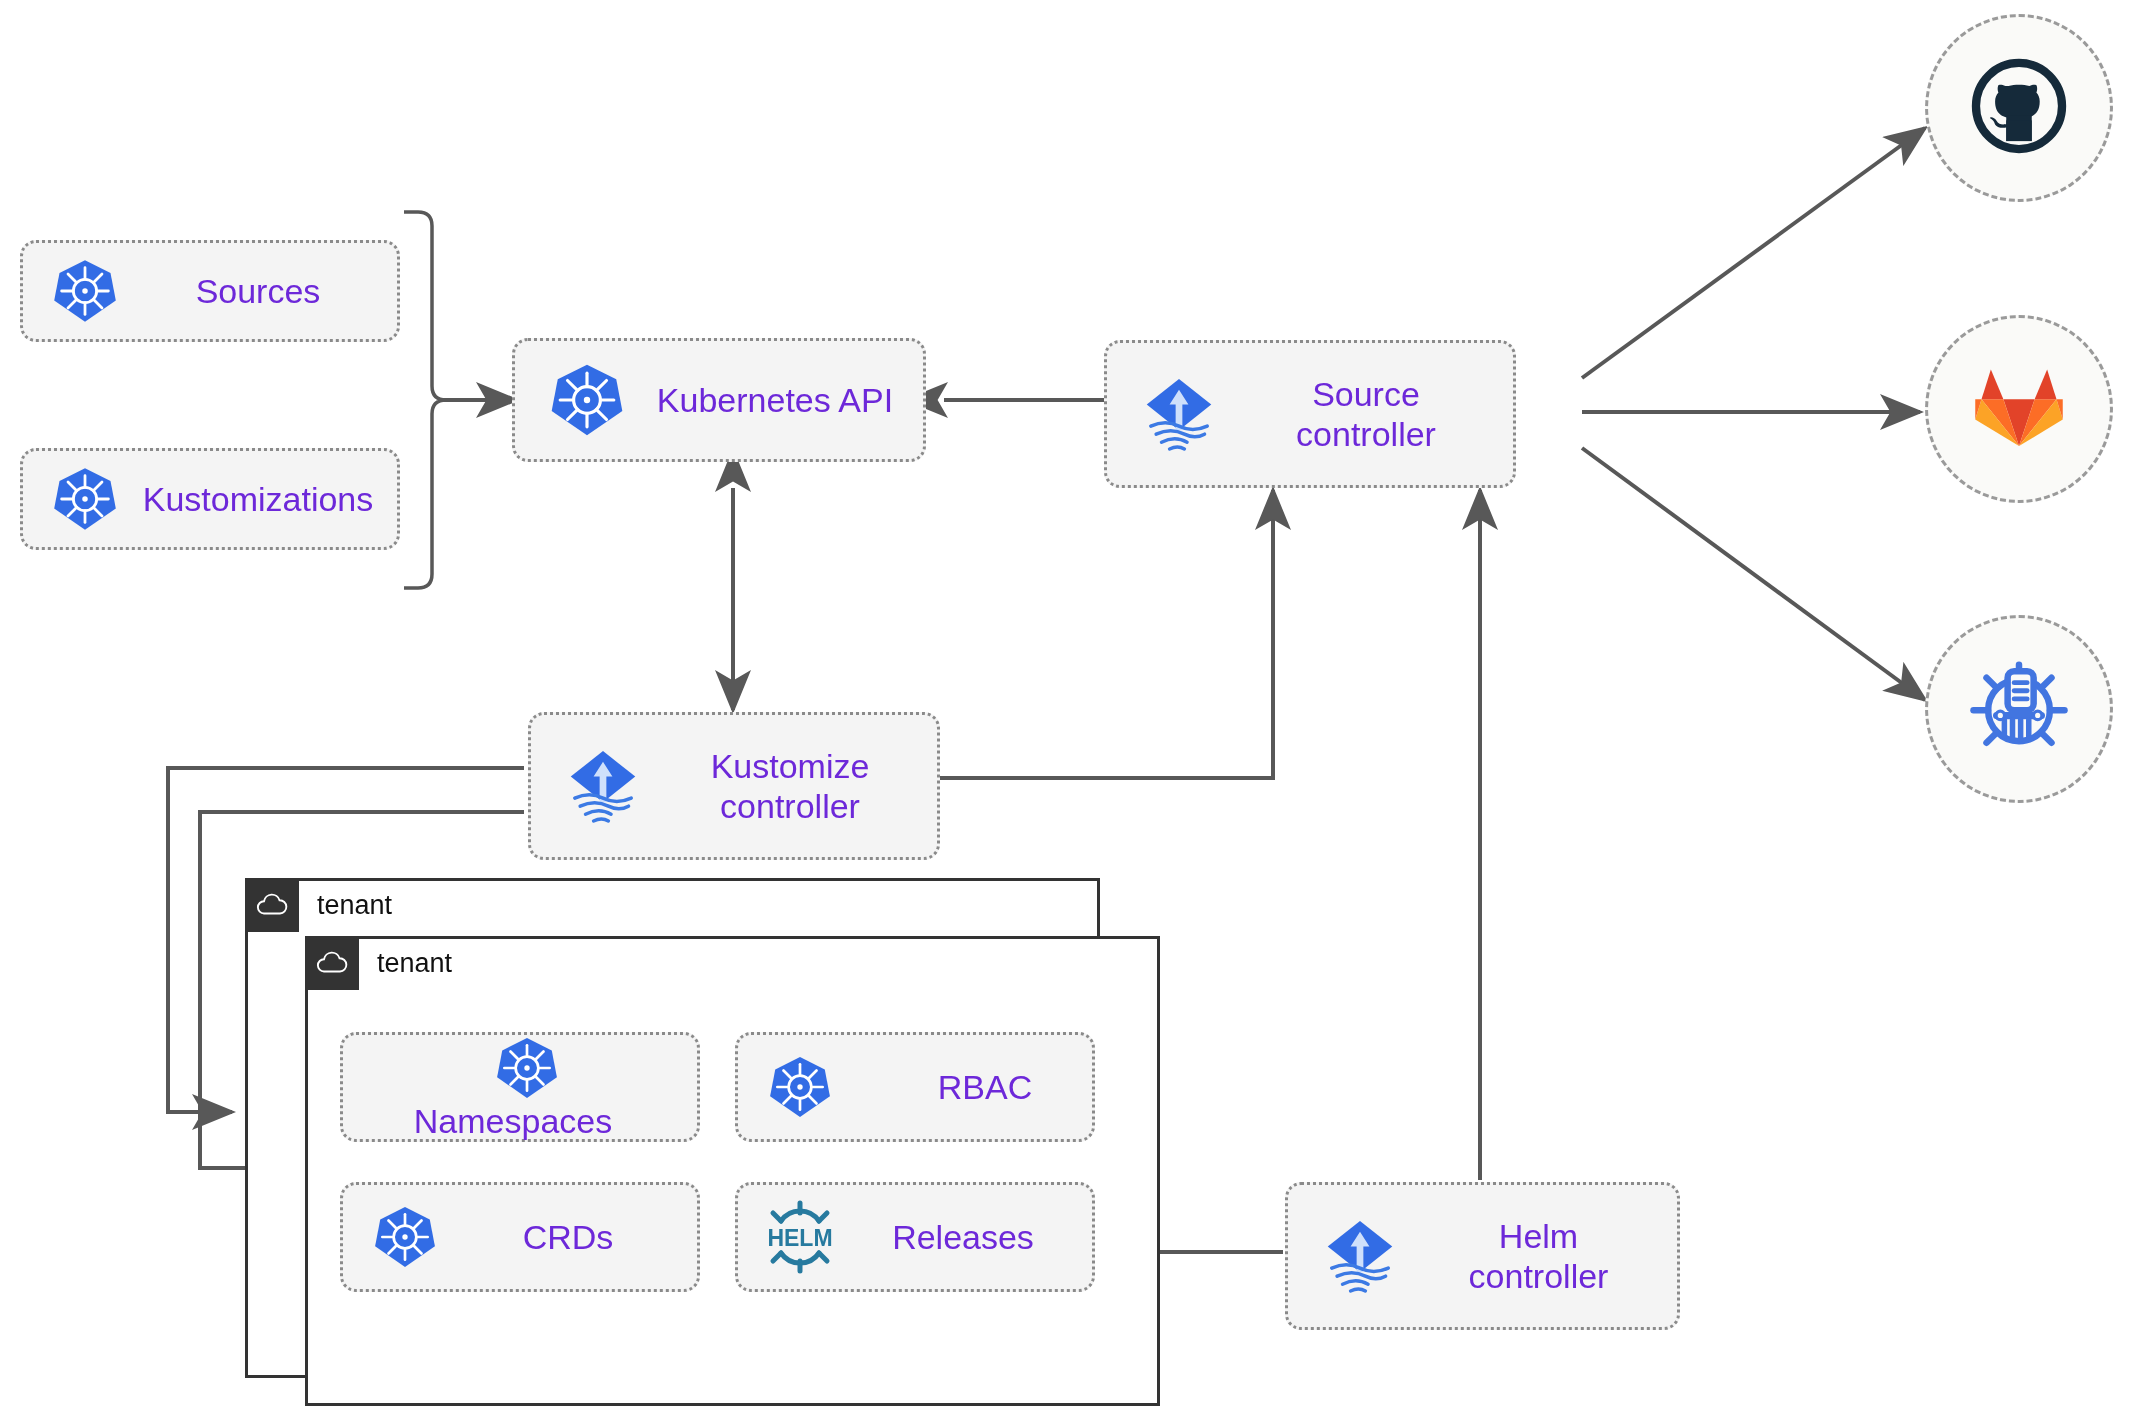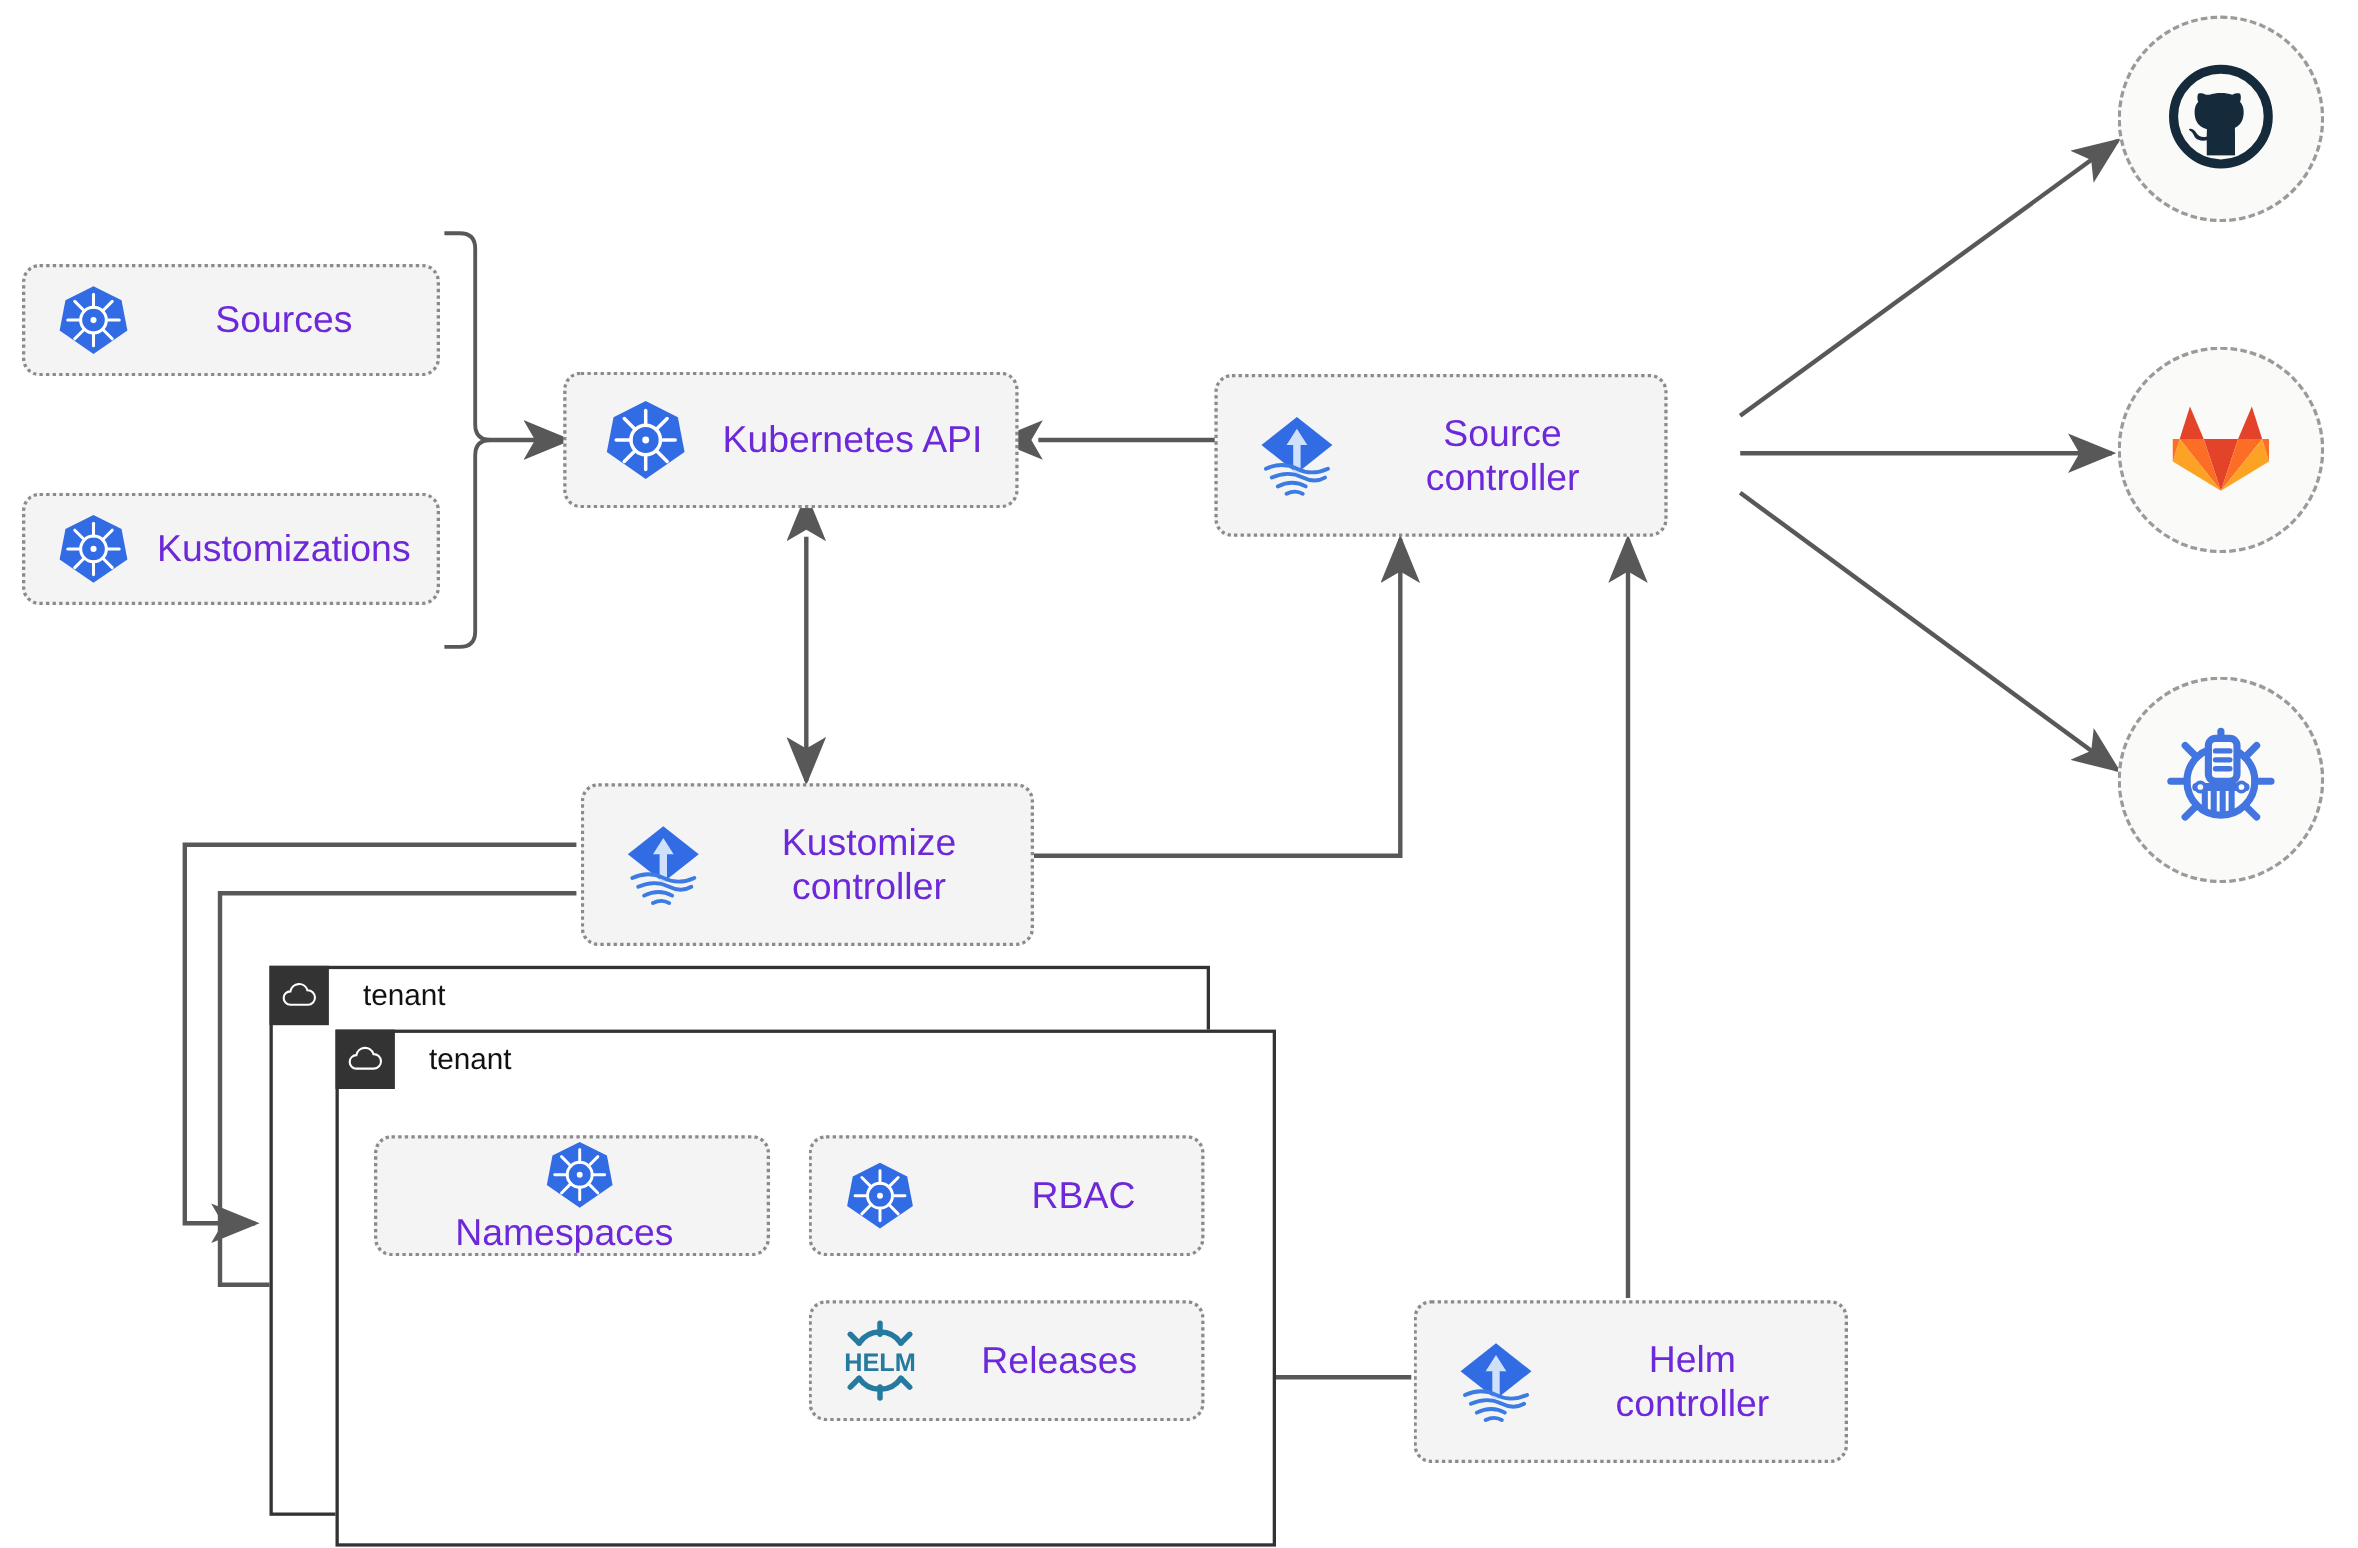--- a/index.html
+++ b/index.html
@@ -90,21 +90,21 @@
     height: 54px;
     background: #333333;
     display: flex;
     align-items: center;
     justify-content: center;
     flex: 0 0 auto;
   }
   .tenant-name {
     font-size: 27px;
     color: #111111;
-    margin-left: 31px;
+    margin-left: 18px;
     white-space: nowrap;
   }
 </style>
 </head>
 <body>
 
 <div id="canvas">
 
   <svg id="edges" viewBox="0 0 2144 1407" xmlns="http://www.w3.org/2000/svg">
     <defs>
@@ -391,20 +391,40 @@
           <path d="M24.2 24.2 L16 16"></path>
             <path d="M39.8 39.8 L48 48"></path>
           <path d="M39.8 24.2 L48 16"></path>
             <path d="M24.2 39.8 L16 48"></path>
         </g>
       </svg>
     </span>
     <span class="lbl">RBAC</span>
   </div>
 
+  <div class="node pill" style="left:340px; top:1182px; width:360px; height:110px;">
+    <span class="ico">
+      <svg width="66" height="66" viewBox="0 0 64 64">
+        <polygon points="32,3 56,15 61,41 32,61 3,41 8,15" fill="#326ce5"></polygon>
+        <g fill="none" stroke="#ffffff" stroke-width="2.6" stroke-linecap="round">
+          <circle cx="32" cy="32" r="11"></circle>
+          <circle cx="32" cy="32" r="2.6" fill="#ffffff" stroke="none"></circle>
+          <path d="M32 21 L32 10"></path>
+            <path d="M32 43 L32 54"></path>
+          <path d="M21 32 L10 32"></path>
+            <path d="M43 32 L54 32"></path>
+          <path d="M24.2 24.2 L16 16"></path>
+            <path d="M39.8 39.8 L48 48"></path>
+          <path d="M39.8 24.2 L48 16"></path>
+            <path d="M24.2 39.8 L16 48"></path>
+        </g>
+      </svg>
+    </span>
+    <span class="lbl">CRDs</span>
+  </div>
 
   <div class="node pill" style="left:735px; top:1182px; width:360px; height:110px;">
     <span class="ico">
       <svg width="82" height="76" viewBox="0 0 82 76">
         <g stroke="#277a9f" stroke-width="5" fill="none" stroke-linecap="round">
           <path d="M22 22 A23 23 0 0 1 60 22"></path>
           <path d="M22 54 A23 23 0 0 0 60 54"></path>
           <path d="M41 14 L41 4"></path>
           <path d="M41 62 L41 72"></path>
           <path d="M22 22 L14 14"></path>

